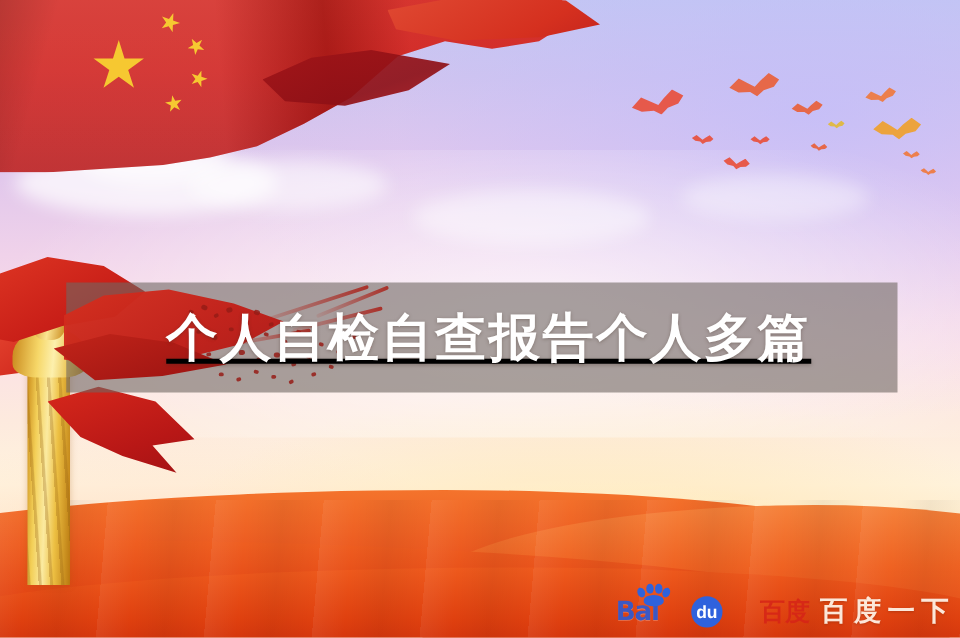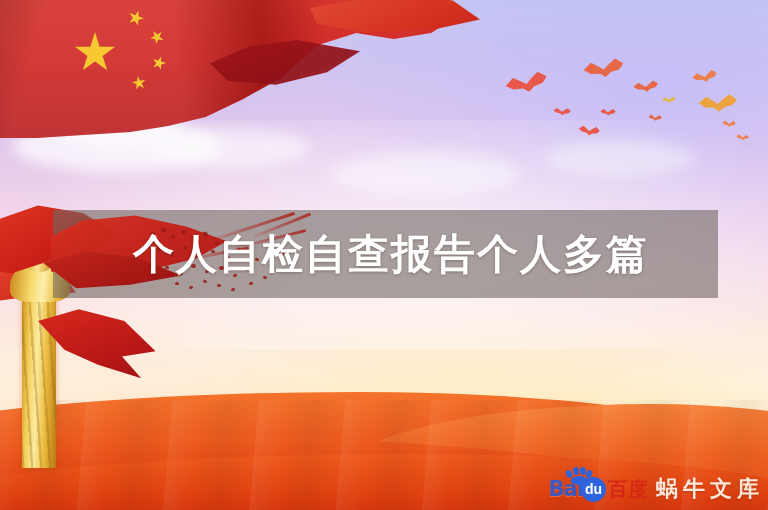--- a/index.html
+++ b/index.html
@@ -144,23 +144,23 @@
     clip-path:polygon(0% 18%,34% 4%,72% 18%,98% 54%,70% 60%,86% 86%,50% 70%,22% 52%);
   }
   .ribbon-c{
     position:absolute;left:-34px;top:252px;width:110px;height:70px;
     background:linear-gradient(140deg,#ef5138 0%,#cc2319 70%);
     clip-path:polygon(0% 30%,40% 4%,84% 22%,100% 58%,56% 64%,18% 72%);
   }
 
   
   #banner{
-    position:absolute;left:53px;top:210px;width:665px;height:88px;
+    position:absolute;left:53px;top:226px;width:665px;height:88px;
     background:rgba(112,104,98,.60);
-    display:flex;align-items:center;
+    display:flex;align-items:center;text-decoration:underline;
   }
   .banner-flag{
     position:absolute;left:-2px;top:4px;width:200px;height:80px;
     background:linear-gradient(150deg,#d8301f 0%,#c21d16 50%,#a31413 100%);
     clip-path:polygon(0% 28%,16% 8%,42% 2%,68% 16%,88% 34%,72% 56%,46% 72%,20% 80%,0% 72%);
     opacity:.95;
   }
   .banner-flag2{
     position:absolute;left:-10px;top:40px;width:150px;height:58px;
     background:linear-gradient(160deg,#c3251a 0%,#9e1412 70%);
@@ -179,21 +179,21 @@
     font-family:"DejaVu Sans","Liberation Sans",sans-serif;
     text-shadow:0 1px 3px rgba(60,40,30,.35);
     white-space:nowrap;
   }
 
   
   #branding{
     position:absolute;right:4px;bottom:4px;height:34px;
     display:flex;align-items:center;gap:8px;z-index:8;
   }
-  .baidu-logo{position:relative;display:flex;align-items:center;height:26px;}
+  .baidu-logo{position:relative;display:flex;align-items:center;height:26px;gap:28px;}
   .baidu-bai{font-size:21px;font-weight:700;color:#2b5ad6;letter-spacing:-1px;opacity:.9;
     font-family:"DejaVu Sans","Liberation Sans",sans-serif;text-shadow:0 1px 0 rgba(255,255,255,.25);}
   .baidu-du{
     width:25px;height:25px;border-radius:50%;background:#2f62dd;
     color:#fff;font-size:14px;font-weight:700;
     display:flex;align-items:center;justify-content:center;
     margin-left:-2px;position:relative;z-index:2;
   }
   .paw{position:absolute;left:17px;top:-9px;width:26px;height:17px;z-index:3;}
   .paw b{position:absolute;background:#2f62dd;border-radius:50%;display:block;}
@@ -346,17 +346,17 @@
         <b class="p1"></b>
           <b class="p2"></b>
           <b class="p3"></b>
           <b class="p4"></b>
           <b class="p5"></b>
       </span>
       <span class="baidu-du">du</span>
       <span class="baidu-cn">百度</span>
     </div>
 
-    <div class="site-name">蜗牛文库</div>
+    <div class="site-name">百度一下</div>
 
   </div>
 
 </div>
 
 </body></html>

